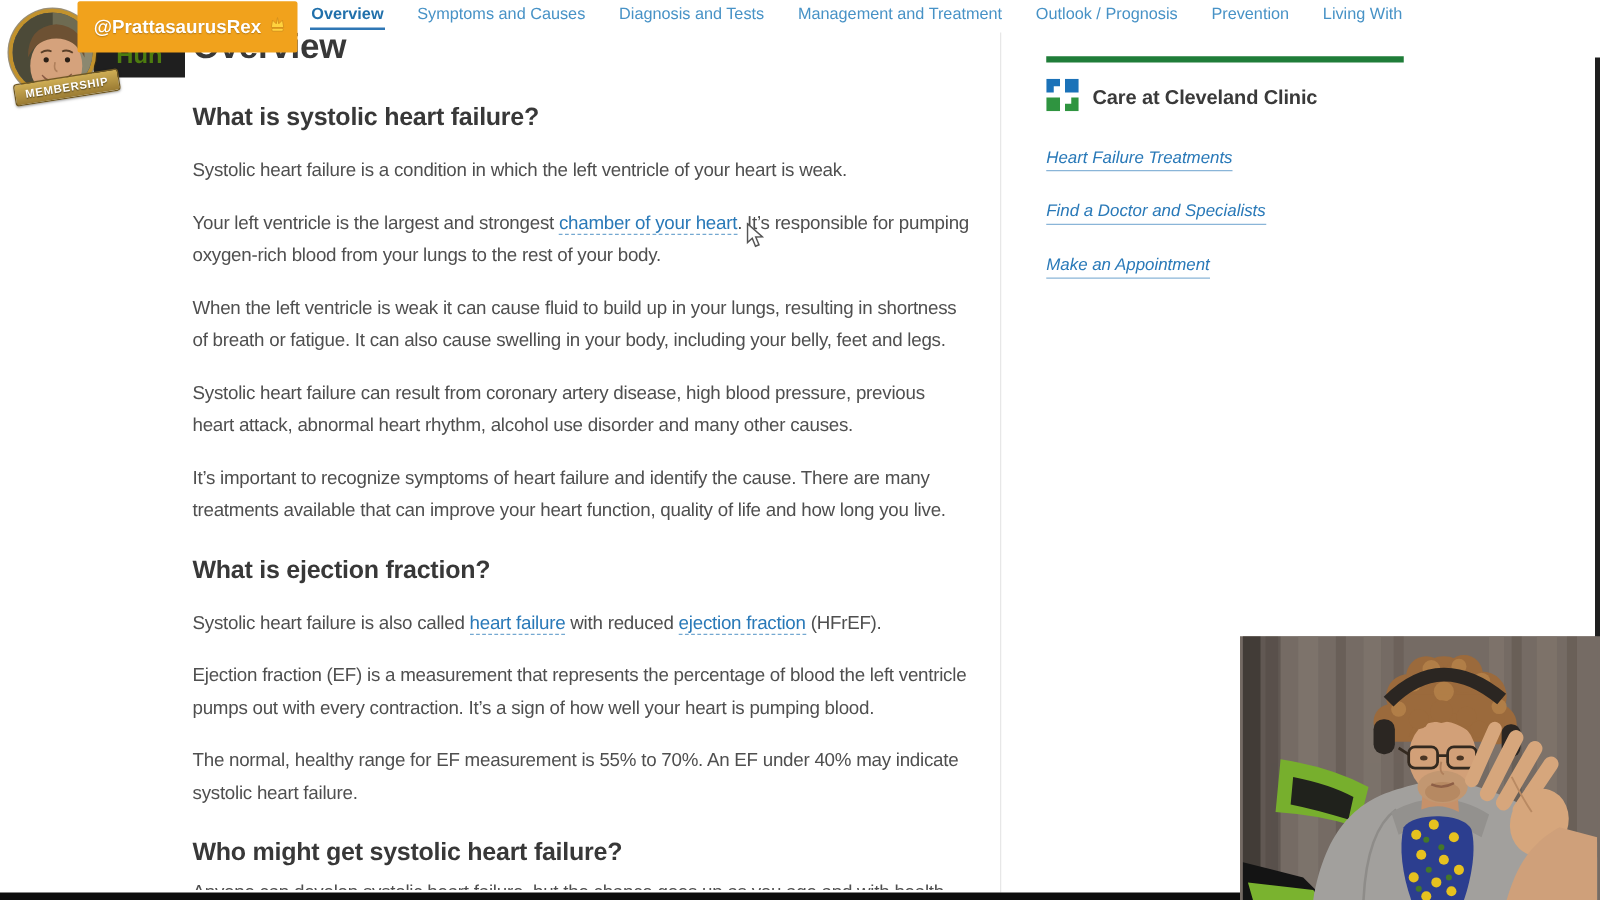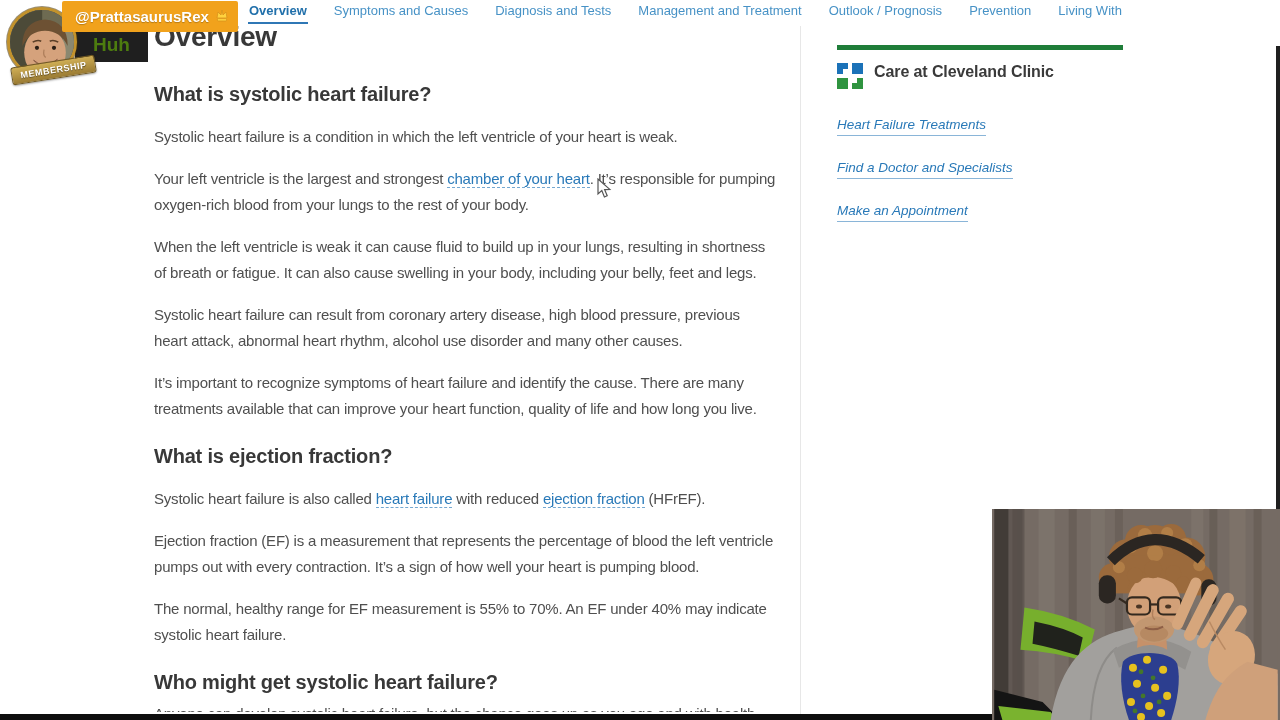--- a/index.html
+++ b/index.html
@@ -18,32 +18,32 @@
   article{ position:absolute; left:154px; top:22px; width:622px; z-index:1; }
   article h1{ font-size:28px; line-height:30px; font-weight:bold; color:#383838; margin:0 0 30px; letter-spacing:-.2px; }
   article h2{ font-size:20px; line-height:24px; font-weight:bold; color:#383838; margin:0 0 18px; letter-spacing:-.2px; }
   article h2 + h2, #sections h2:not(:first-child){ margin-top:22px; }
   article p{ font-size:15px; line-height:26px; color:#4f4f4f; margin:16px 0 12px; letter-spacing:-.2px; }
   article p.clipped{ height:6px; overflow:hidden; line-height:15px; margin-top:-6px; margin-bottom:0; }
   a.ilink{ color:#2979b8; text-decoration:none; border-bottom:1px dashed rgba(41,121,184,.65); cursor:pointer; }
   
   aside{ position:absolute; left:837px; top:45px; width:287px; z-index:1; }
   .green-bar{ height:5px; background:#1f7d39; width:286px; }
-  .care-header{ display:flex; gap:11px; margin-top:13px; }
+  .care-header{ display:flex; align-items:center; gap:11px; margin-top:13px; }
   .care-header h3{ font-size:16px; font-weight:bold; color:#3a3a3a; letter-spacing:-.1px; }
   #side-links{ margin-top:24px;font-style:italic; }
   .side-link{ display:table; font-size:13.5px; color:#2979b8; text-decoration:none;
     border-bottom:1px solid rgba(41,121,184,.55); padding-bottom:3px; margin-bottom:24px; cursor:pointer; }
   
   .avatar{ position:absolute; left:7px; top:7px; width:70px; height:70px; border-radius:50%;
     border:3px solid #c2922c; overflow:hidden; z-index:12; box-shadow:0 0 0 1px rgba(70,50,5,.55); background:#555; }
   .avatar svg{ display:block; }
   .huh-box{ position:absolute; left:75px; top:27px; width:73px; height:35px; background:rgba(22,22,22,.96);
     color:#4d7c0f; font-weight:bold; font-size:19px; display:flex; align-items:center; justify-content:center; z-index:11; }
-  .user-badge{ position:absolute; left:62px; top:1px; height:31px; padding:0 9px 0 13px; background:#f1a21c;
+  .user-badge{ position:absolute; left:62px; top:1px; height:41px; padding:0 9px 0 13px; background:#f1a21c;
     border-radius:2px; display:flex; align-items:center; gap:6px; z-index:13;
     color:#fff; font-weight:bold; font-size:15px; text-shadow:0 1px 1px rgba(0,0,0,.25); }
   .ribbon{ position:absolute; left:11px; top:61px; z-index:14; transform:rotate(-9deg);
     background:linear-gradient(180deg,#cfae55,#9a7b33); border:1px solid #6f5822; border-radius:3px;
     padding:3px 8px; color:#fff; font-weight:bold; font-size:9px; letter-spacing:.6px;
     text-shadow:0 1px 1px rgba(0,0,0,.45); box-shadow:0 1px 2px rgba(0,0,0,.35); }
   
   .goals{ position:absolute; right:0; top:0; width:254px; background:rgba(219,219,219,.97); z-index:15; padding:1px 0 2px; }
   .grow{ display:flex; align-items:center; height:22px; color:#111; font-weight:bold; font-size:16px; }
   .glabel{ flex:0 0 116px; padding-left:8px; white-space:nowrap; }

